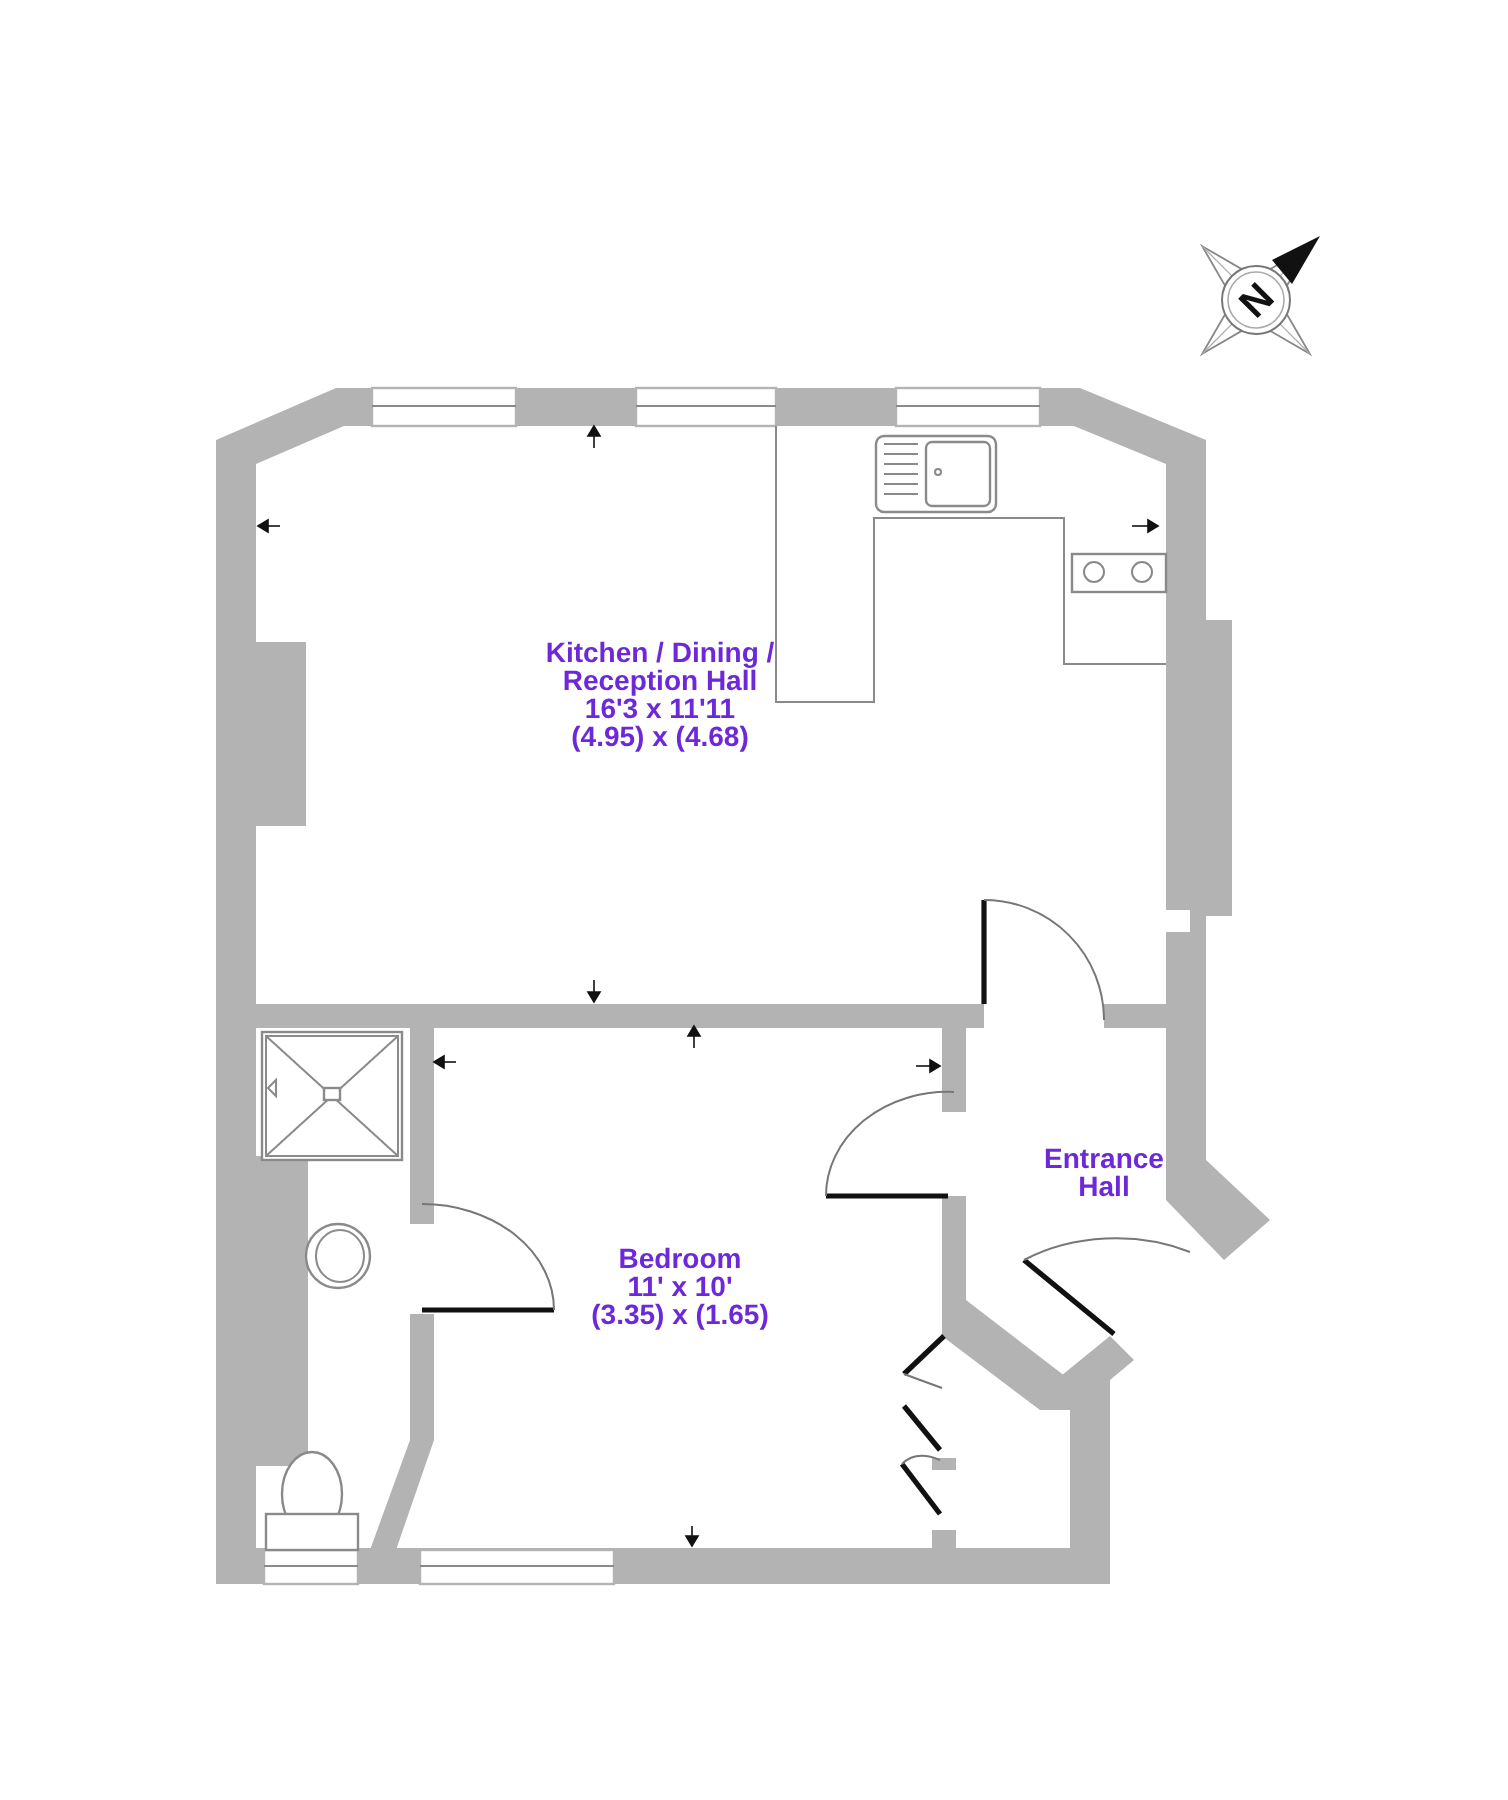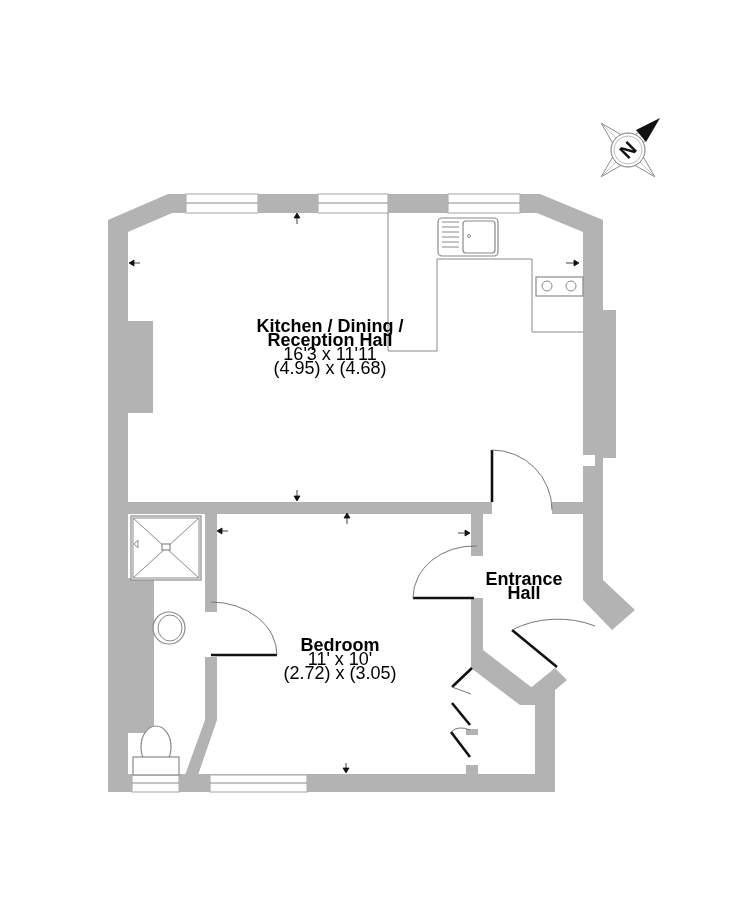--- a/index.html
+++ b/index.html
@@ -4,23 +4,23 @@
 <style>
   html,body{margin:0;padding:0;background:#fff;}
   body{width:754px;height:900px;position:relative;overflow:hidden;font-family:"Liberation Sans",sans-serif;}
   svg{position:absolute;left:0;top:0;}
   .wall{fill:#b3b3b3;}
   .win{fill:#fff;stroke:#b3b3b3;stroke-width:1.2;}
   .fix{fill:#fff;stroke:#8a8a8a;stroke-width:1.2;}
   .thin{fill:none;stroke:#8a8a8a;stroke-width:1;}
   .door{stroke:#111;stroke-width:2.6;fill:none;}
   .arc{fill:none;stroke:#777;stroke-width:1;}
-  .label{position:absolute;text-align:center;color:#000000;font-size:18px;line-height:14px;}
+  .label{position:absolute;text-align:center;color:#6d28d9;font-size:14px;line-height:14px;}
   .label b{font-weight:bold;display:block;}
-  .label span{display:block;}
+  .label span{display:block;font-weight:bold;}
 </style>
 </head>
 <body>
 
 <svg width="754" height="900" viewBox="0 0 754 900">
 
   <g>
 
     <polygon class="wall" points="108,220 168,194 186,194 186,213 172,213 128,232 128,780 108,780"></polygon>
 
@@ -149,22 +149,22 @@
   </g>
 </svg>
 
 <div class="label" style="left:240px;top:319px;width:180px;">
   <b>Kitchen / Dining /</b>
   <b>Reception Hall</b>
   <span>16'3 x 11'11</span>
   <span>(4.95) x (4.68)</span>
 </div>
 
-<div class="label" style="left:280px;top:638px;width:120px;">
+<div class="label" style="left:280px;top:622px;width:120px;">
   <b>Bedroom</b>
   <span>11' x 10'</span>
-  <span>(2.72) x (3.05)</span>
+  <span>(3.35) x (1.65)</span>
 </div>
 
-<div class="label" style="left:484px;top:572px;width:80px;">
+<div class="label" style="left:512px;top:572px;width:80px;">
   <b>Entrance</b>
   <b>Hall</b>
 </div>
 
 </body></html>

